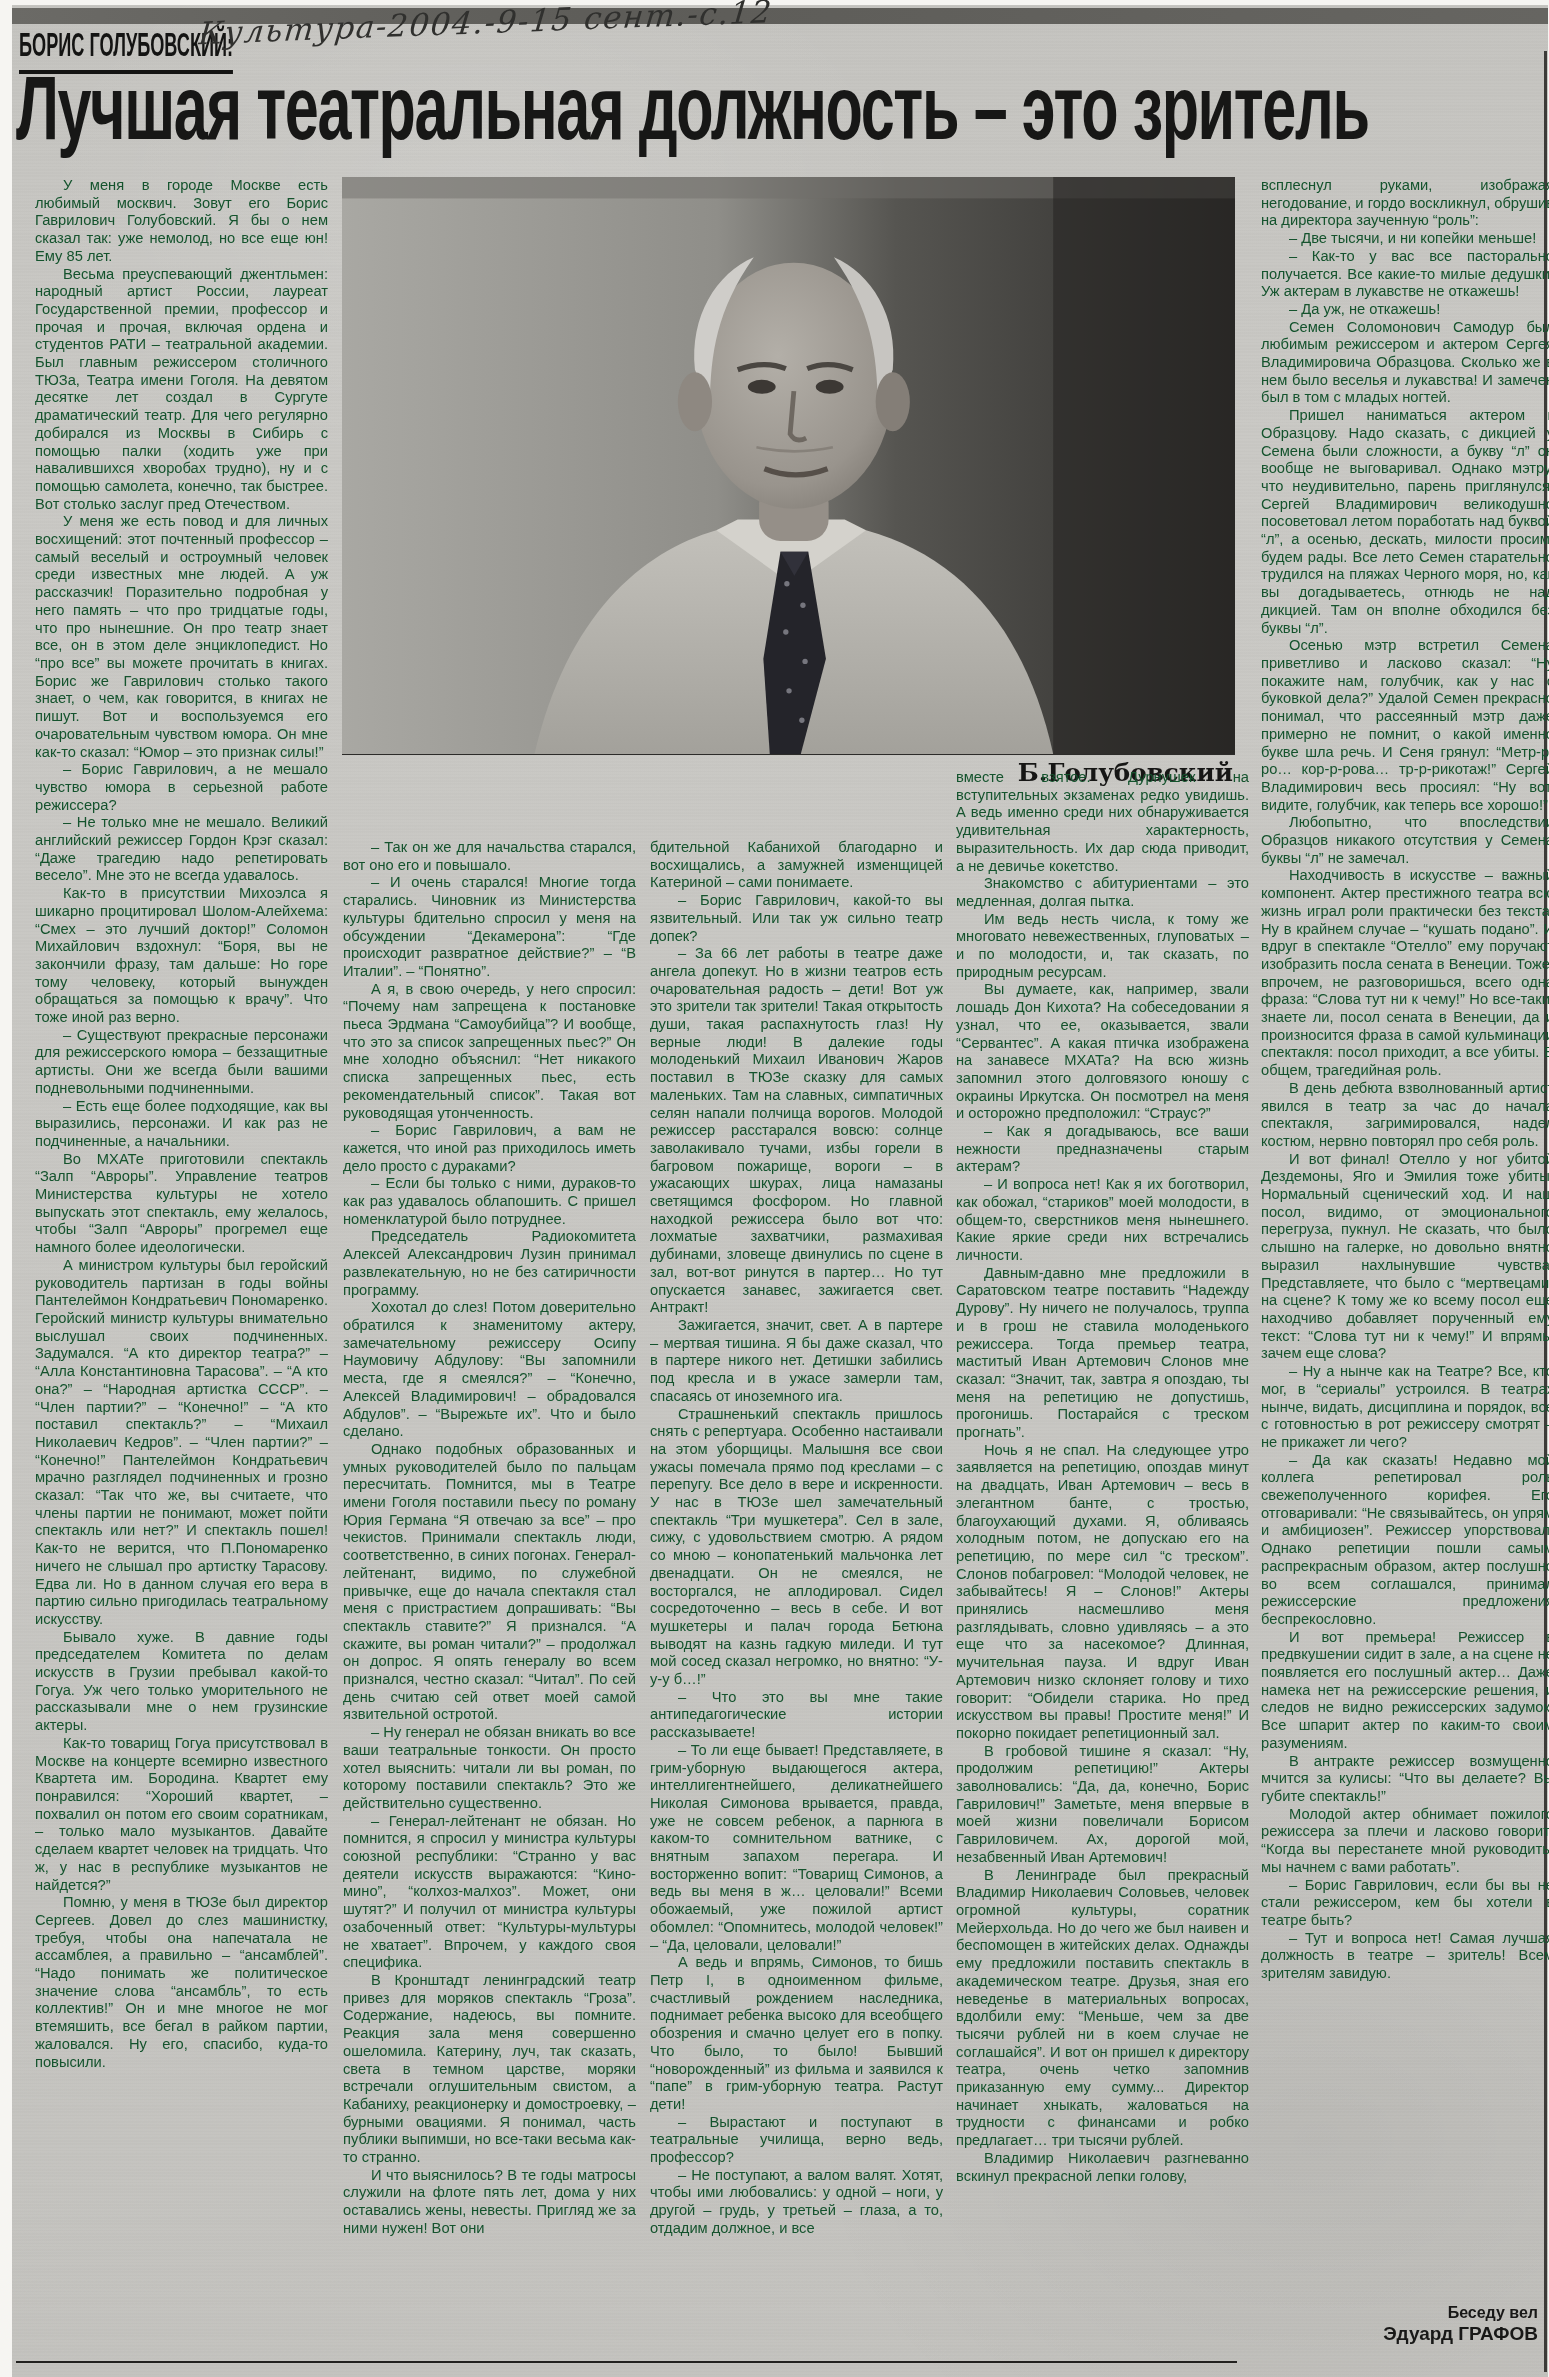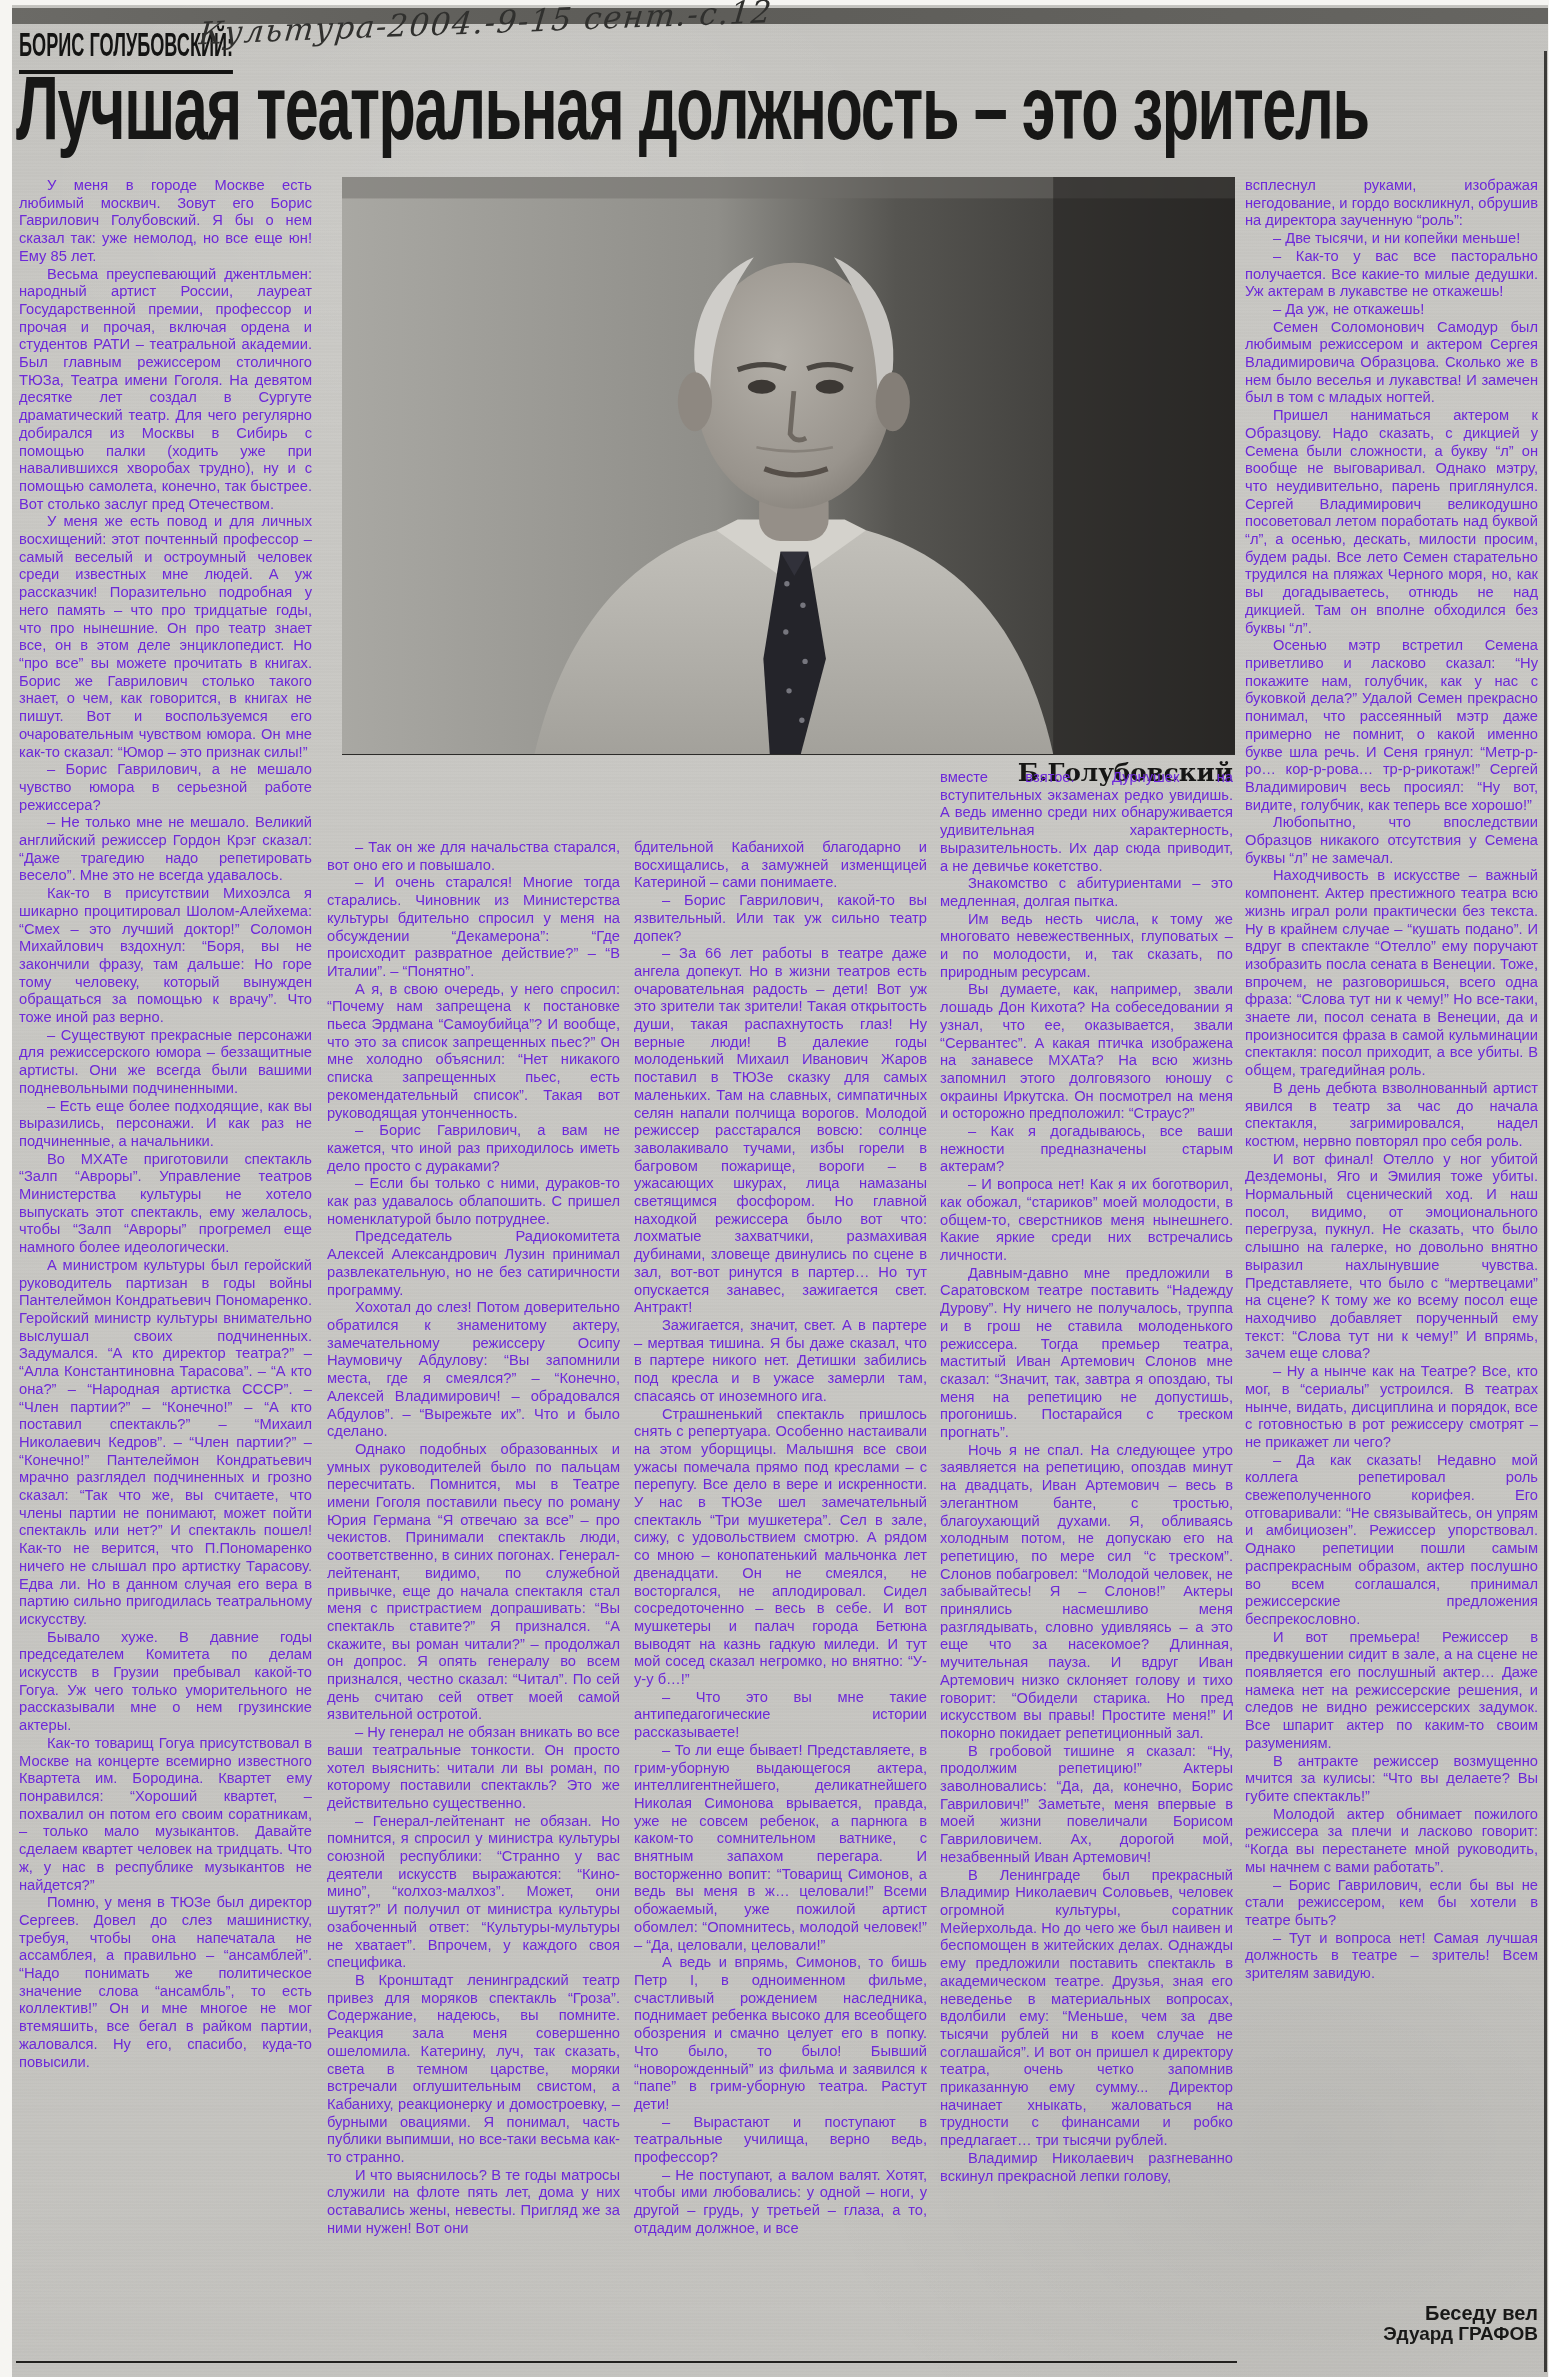--- a/index.html
+++ b/index.html
@@ -53,37 +53,38 @@
   .photo svg{display:block;width:100%;height:100%;}
   .photo-caption{
     position:absolute;left:342px;top:758px;width:891px;
     text-align:right;
     font-family:"DejaVu Serif", serif;font-weight:bold;
     font-size:24.6px;color:#161615;
   }
 
   .col{
     position:absolute;width:293px;overflow:hidden;
-    font-size:14.7px;line-height:17.7px;color:#6d28d9;
+    font-size:14.7px;line-height:17.7px;color:#14532d;
     text-align:justify;
+    margin-left:16px;
   }
   .col p{margin:0;text-indent:28px;}
   .col p.q{font-weight:normal;}
   .col p.cont{text-indent:0;}
   #col1{left:19px;  top:177px; height:2180px;}
   #col2{left:327px; top:839px;height:1522px;}
   #col3{left:634px;top:839px;height:1538px;}
   #col4{left:940px;top:769px;height:1589px;}
   #col5{left:1245px;top:177px; height:2121px;}
 
   .byline{
     position:absolute;left:1245px;top:2303px;width:293px;
     text-align:right;font-weight:bold;color:#181817;
   }
-  .byline .b1{font-size:20px;line-height:20.3px;}
+  .byline .b1{font-size:16px;line-height:20.3px;}
   .byline .b2{font-size:19px;line-height:22.5px;}
 </style>
 </head>
 <body>
 
 <div class="paper"></div>
 <div class="scan-top-band"></div>
 <div class="scan-right-edge"></div>
 
 <div class="kicker">БОРИС ГОЛУБОВСКИЙ:</div>

